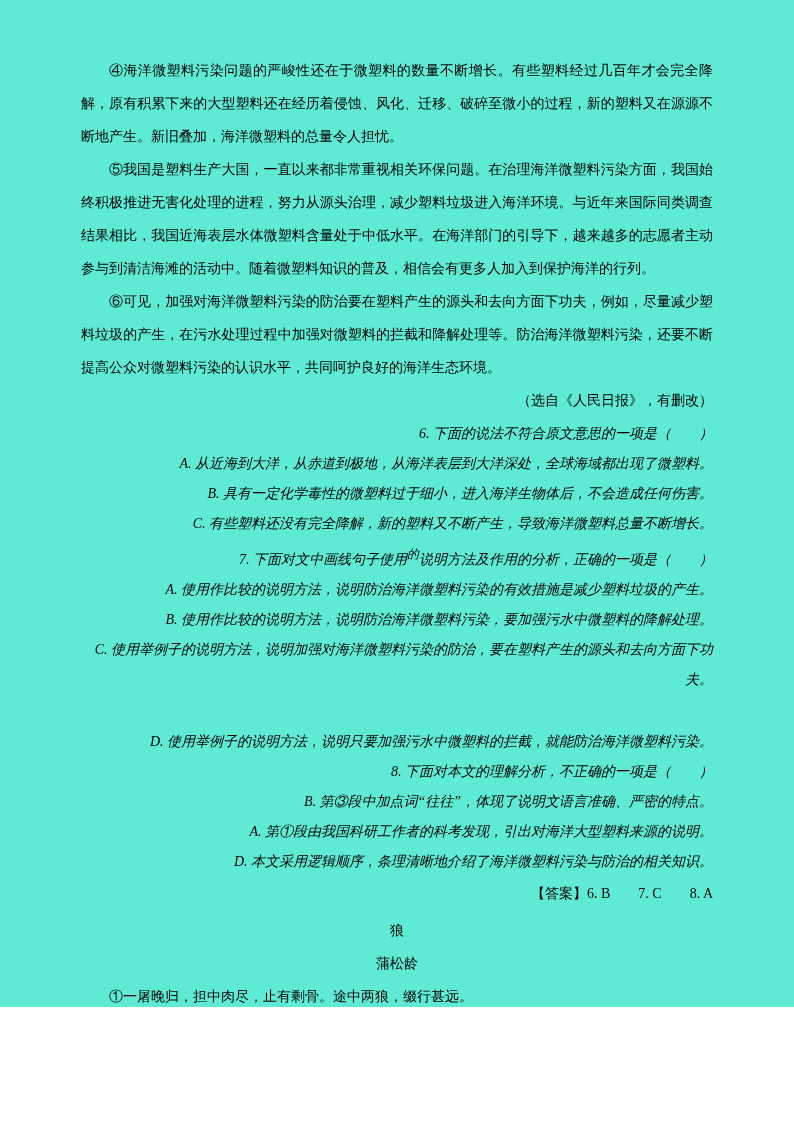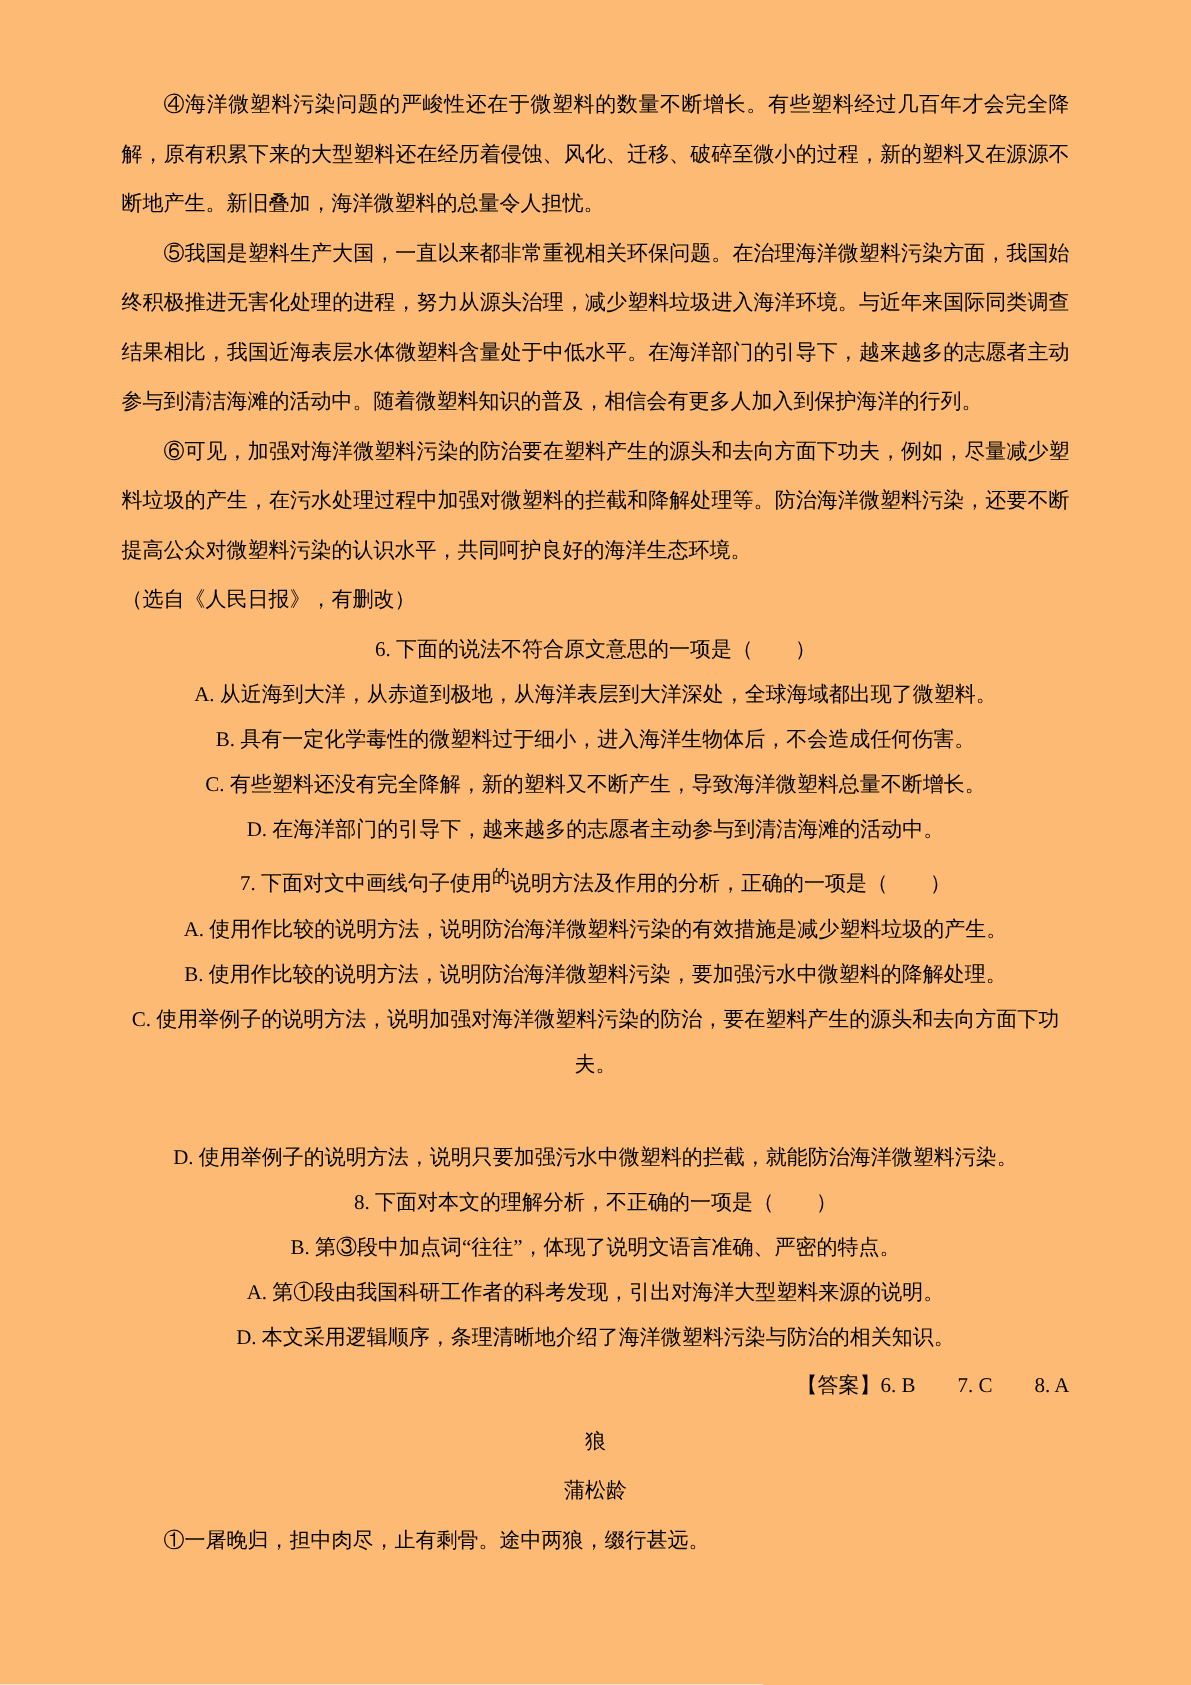--- a/index.html
+++ b/index.html
@@ -1,42 +1,43 @@
 <!DOCTYPE html>
 <html><head>
 <meta charset="utf-8">
 <style>
   * { margin: 0; padding: 0; box-sizing: border-box; }
   html, body { background: #ffffff; }
   .page {
     position: relative;
     width: 794px;
-    height: 1123px;
+    height: 1007px;
     margin: 0 auto;
-    background: #fdba74;
+    background: #5eead4;
     color: #000000;
     font-family: "Liberation Serif", "DejaVu Serif", serif;
     font-size: 14px;
     padding: 54px 81px 0 81px;
     overflow: hidden;
   }
   .para {
     text-align: justify;
     text-indent: 2em;
     line-height: 33px;
   }
   .underlined {
     text-decoration-thickness: 1px;
     text-underline-offset: 4px;
   }
   .attribution {
+    text-align: right;
     line-height: 33px;
   }
   .questions { margin-top: 2px; }
-  .q-line { line-height: 30px; text-align: center; }
+  .q-line { line-height: 30px; text-align: right; font-style: italic; }
   .gap-before { margin-top: 32px; }
   .answer-line { line-height: 33px; text-align: right; }
   .centered {
     text-align: center;
     line-height: 33px;
     font-weight: normal;
     font-size: 14px;
     text-indent: 0;
   }
   .title-space { margin-top: 4px; }
@@ -54,21 +55,20 @@
     <p class="attribution">（选自《人民日报》，有删改）</p>
   </section>
 
   <section class="questions">
 
     <div>
       <p class="q-line">6. 下面的说法不符合原文意思的一项是（　　）</p>
       <p class="q-line">A. 从近海到大洋，从赤道到极地，从海洋表层到大洋深处，全球海域都出现了微塑料。</p>
       <p class="q-line">B. 具有一定化学毒性的微塑料过于细小，进入海洋生物体后，不会造成任何伤害。</p>
       <p class="q-line">C. 有些塑料还没有完全降解，新的塑料又不断产生，导致海洋微塑料总量不断增长。</p>
-      <p class="q-line">D. 在海洋部门的引导下，越来越多的志愿者主动参与到清洁海滩的活动中。</p>
     </div>
 
     <div>
       <p class="q-line"><span>7. 下面对文中画线句子使用</span><sup class="raised">的</sup><span>说明方法及作用的分析，正确的一项是（　　）</span></p>
       <p class="q-line">A. 使用作比较的说明方法，说明防治海洋微塑料污染的有效措施是减少塑料垃圾的产生。</p>
       <p class="q-line">B. 使用作比较的说明方法，说明防治海洋微塑料污染，要加强污水中微塑料的降解处理。</p>
       <p class="q-line">C. 使用举例子的说明方法，说明加强对海洋微塑料污染的防治，要在塑料产生的源头和去向方面下功夫。</p>
       <p class="q-line gap-before">D. 使用举例子的说明方法，说明只要加强污水中微塑料的拦截，就能防治海洋微塑料污染。</p>
     </div>
 

